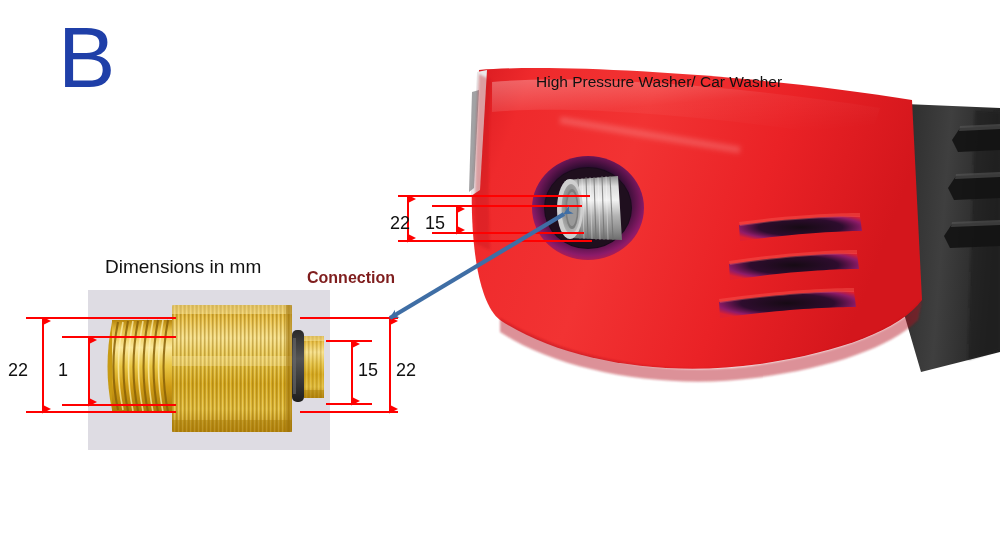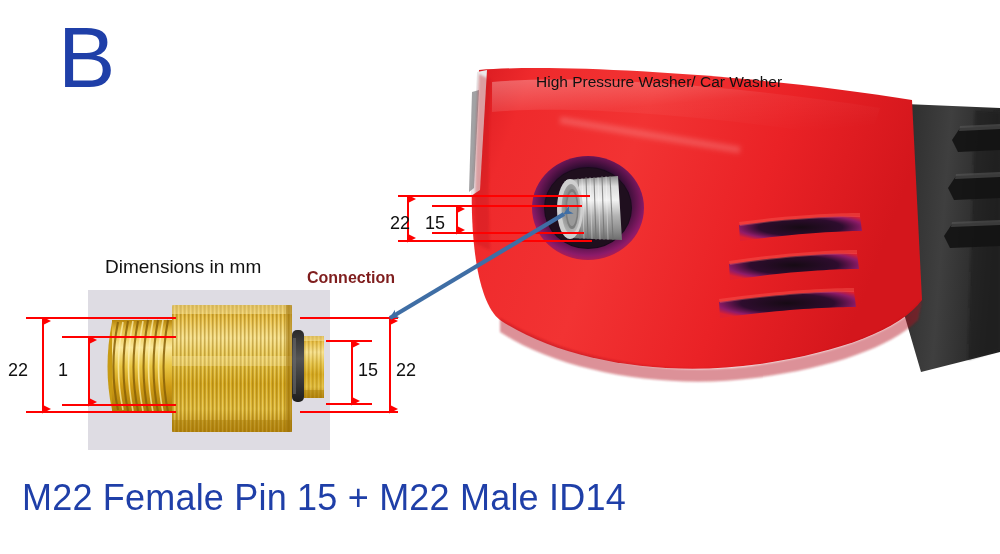--- a/index.html
+++ b/index.html
@@ -354,15 +354,14 @@
   <div class="abs" id="connection-label">Connection</div>
 
   <div class="abs dim-num" id="dim-w-22">22</div>
   <div class="abs dim-num" id="dim-w-15">15</div>
 
   <div class="abs dim-num" id="dim-a-22L">22</div>
   <div class="abs dim-num" id="dim-a-14">1</div>
   <div class="abs dim-num" id="dim-a-15">15</div>
   <div class="abs dim-num" id="dim-a-22R">22</div>
 
-  <div class="abs" id="caption">M22 Female Pin 15 + M22 Male ID14</div>
 
 </div>
 
 </body></html>

